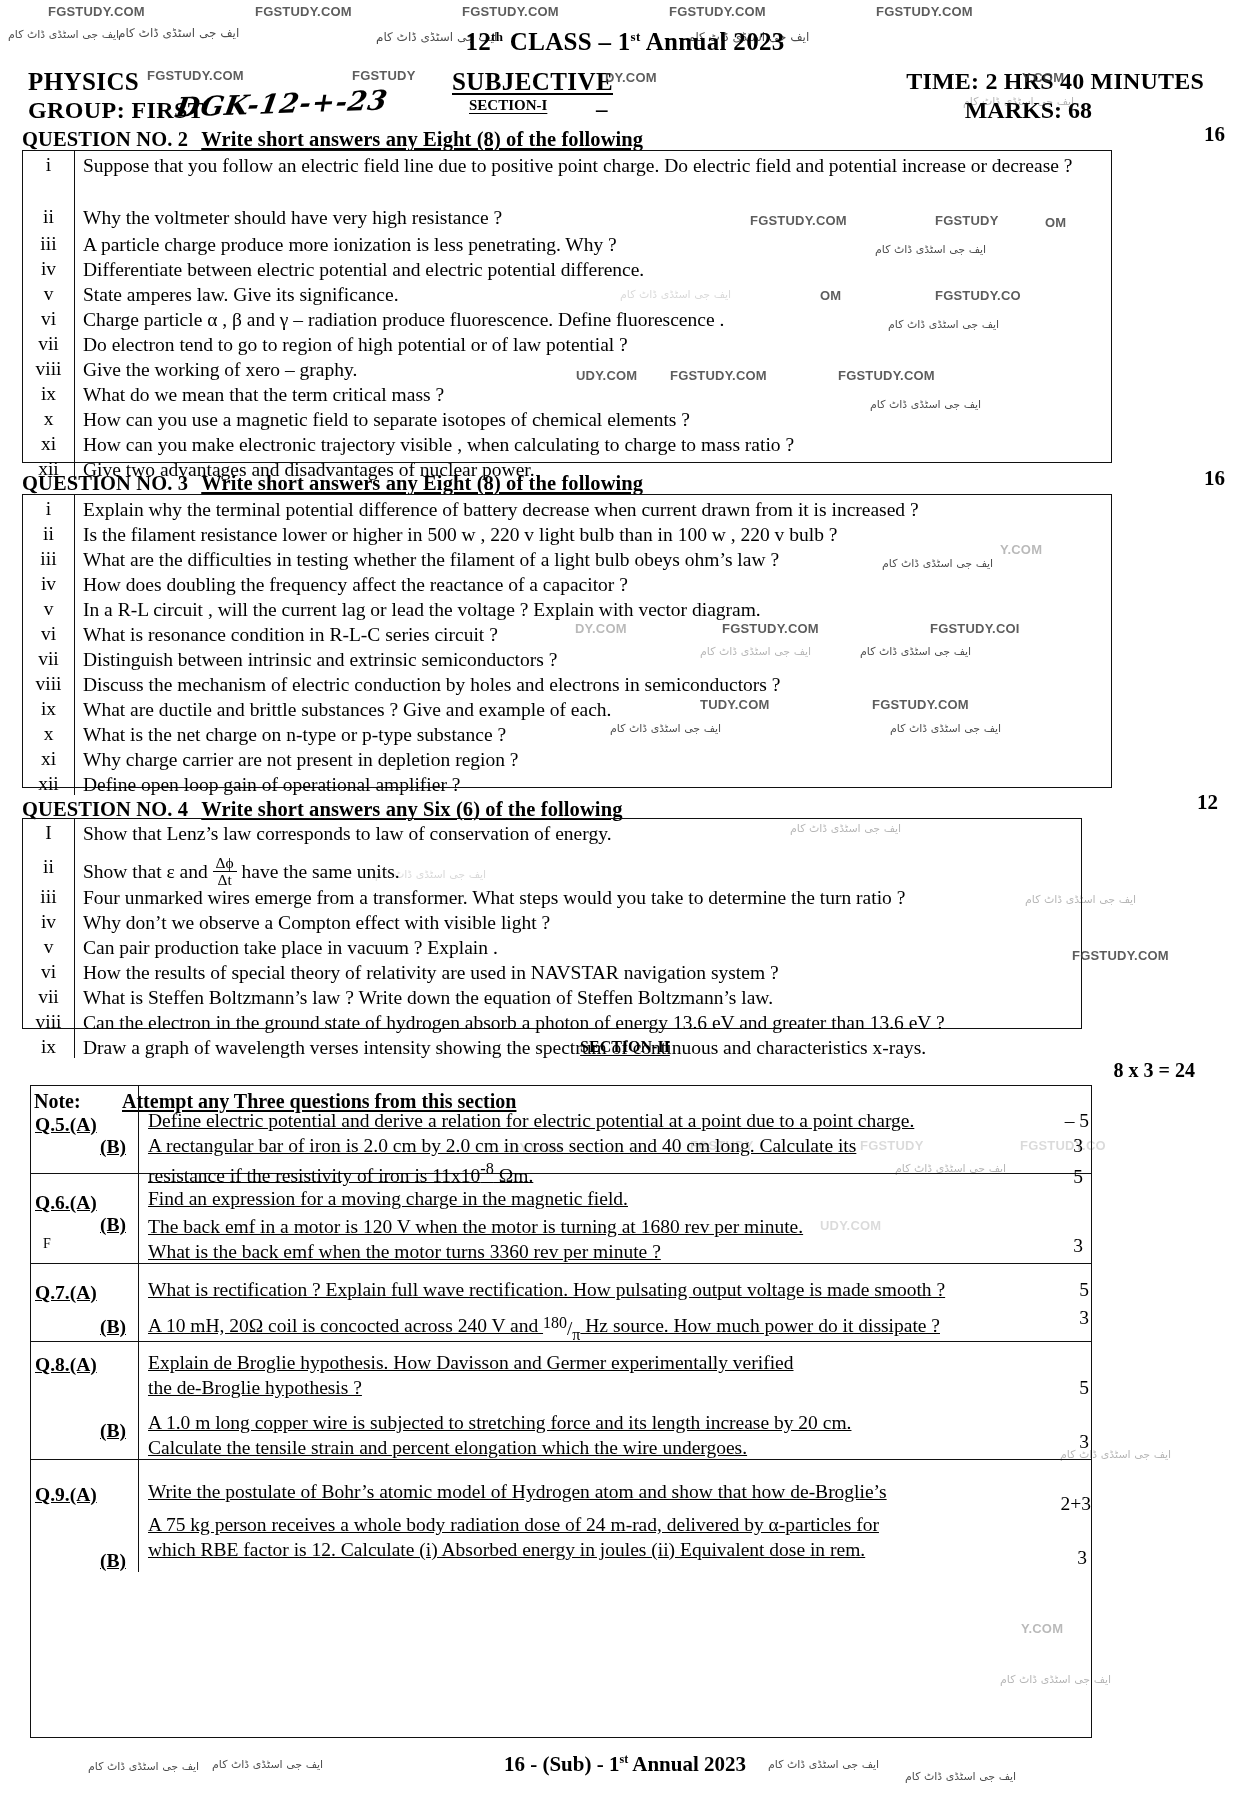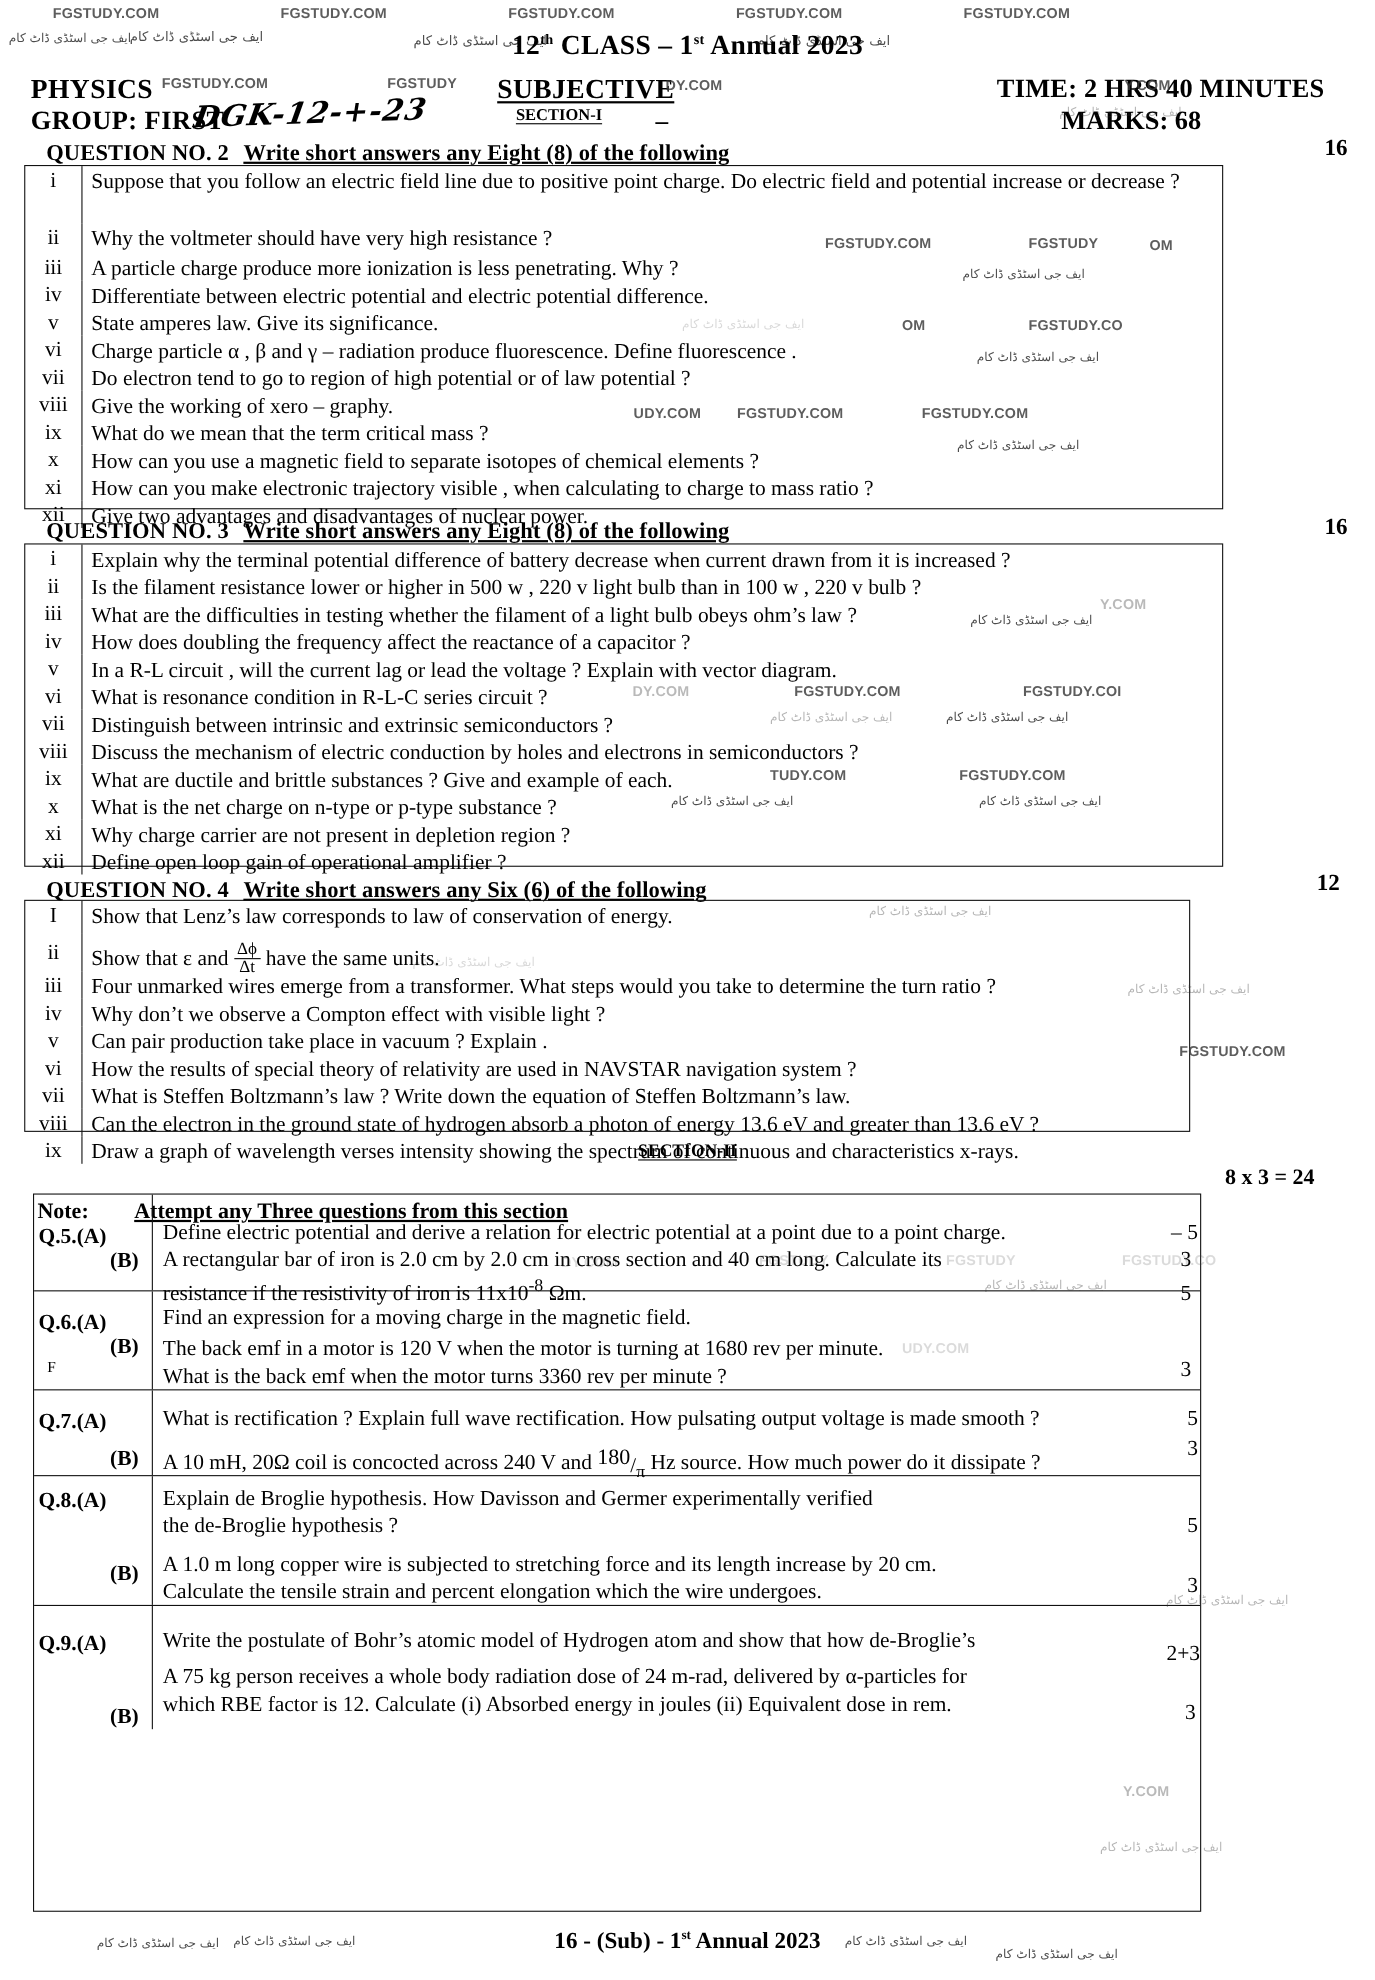--- a/index.html
+++ b/index.html
@@ -97,21 +97,21 @@
   }
 
   
   .qhead {
     position: relative;
     font-weight: bold;
     font-size: 20.5px;
     letter-spacing: .1px;
     white-space: nowrap;
   }
-  .qhead .qno { font-weight: bold; margin-left: 20px; }
+  .qhead .qno { font-weight: bold; }
   .qhead .qtitle { text-decoration: underline; text-underline-offset: 2px; }
   .qmarks {
     position: absolute;
     font-weight: bold; font-size: 21px;
   }
 
   
   .qbox {
     position: absolute;
     border: 1.6px solid #111;
@@ -183,21 +183,21 @@
     text-align: center;
     font-size: 15.5px;
     line-height: 1.05;
   }
   .frac .num { display: block; border-bottom: 1.4px solid #000; padding: 0 3px; }
   .frac .den { display: block; padding: 0 3px; }
   .ifrac {
     display:inline-block; vertical-align:-0.15em;
     font-size: 19px;
   }
-  .ifrac .n { vertical-align: super; font-size: 20px; }
+  .ifrac .n { vertical-align: super; font-size: 16px; }
   .ifrac .d { vertical-align: sub; font-size: 16px; }
 
   .footer {
     position: absolute; left: 0; width: 1250px; text-align: center;
     font-weight: bold; font-size: 21px;
   }
   .footer sup { font-size: 12px; }
 </style>
 </head>
 <body>
@@ -428,21 +428,21 @@
   <div class="wm-ur wm-faint" style="left:790px;top:822px;font-size:11px;">ایف جی اسٹڈی ڈاٹ کام</div>
   <div class="wm-ur wm-vfaint" style="left:375px;top:868px;font-size:11px;">ایف جی اسٹڈی ڈاٹ کام</div>
   <div class="wm-ur wm-faint" style="left:1025px;top:893px;font-size:11px;">ایف جی اسٹڈی ڈاٹ کام</div>
   <div class="wm" style="left:1072px;top:948px;">FGSTUDY.COM</div>
 
   <div class="sec2-title" style="top:1038px;">SECTION-II</div>
   <div class="note-row" style="right:55px;top:1059px;">8 x 3 = 24</div>
   <div class="note-row" style="left:34px;top:1090px;">Note:</div>
   <div class="note-row" style="left:122px;top:1090px;text-decoration:underline;text-underline-offset:2px;">Attempt any Three questions from this section</div>
 
-  <div class="sec2box" style="left:30px;top:1085px;width:1062px;height:653px;">
+  <div class="sec2box" style="left:30px;top:1085px;width:1062px;height:653px;text-decoration:underline;">
 
     <div class="s2row" style="height:88px;">
       <div class="s2lbl">
         <span class="lb-a" style="margin-top:24px;">Q.5.(A)</span>
         <span class="lb-b">(B)</span>
       </div>
       <div class="s2body" style="padding-top:23px;">
         <div>Define electric potential and derive a relation for electric potential at a point due to a point charge.</div>
         <div>A rectangular bar of iron is 2.0 cm by 2.0 cm in cross section and 40 cm long. Calculate its</div>
         <div><span>resistance if the resistivity of iron is 11x10</span><sup class="sup">-8</sup><span> Ωm.</span></div>

